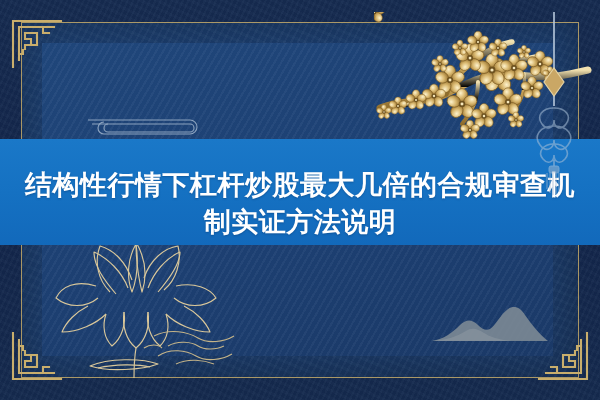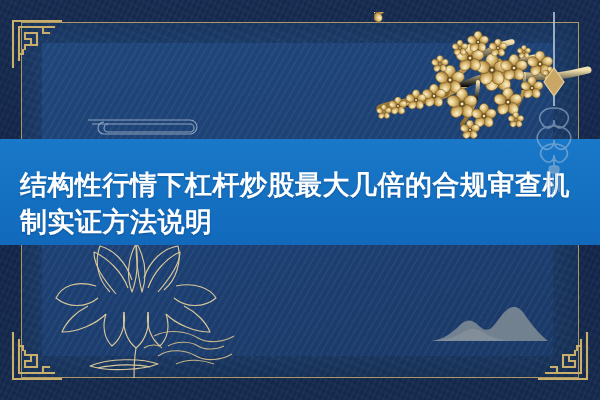--- a/index.html
+++ b/index.html
@@ -73,21 +73,21 @@
     position:absolute; left:0; right:0; top:139px; height:106px;
     background:linear-gradient(180deg,#1a78c8 0%,#1571c2 50%,#1269bb 100%);
     display:flex; align-items:center; justify-content:center;
     z-index:8;
   }
   .title-text{
     color:#ffffff;
     font-size:27px;
     font-weight:bold;
     line-height:1.38;
-    text-align:left;
+    text-align:center;
     letter-spacing:.5px;
     width:576px;
     padding:0 8px;
     word-break:break-all;
     text-shadow:0 1px 2px rgba(0,40,90,.35);
     margin-top:24px;
   }
   
   .knot{ z-index:9; }
   .knot .under-band{ opacity:.55; }

